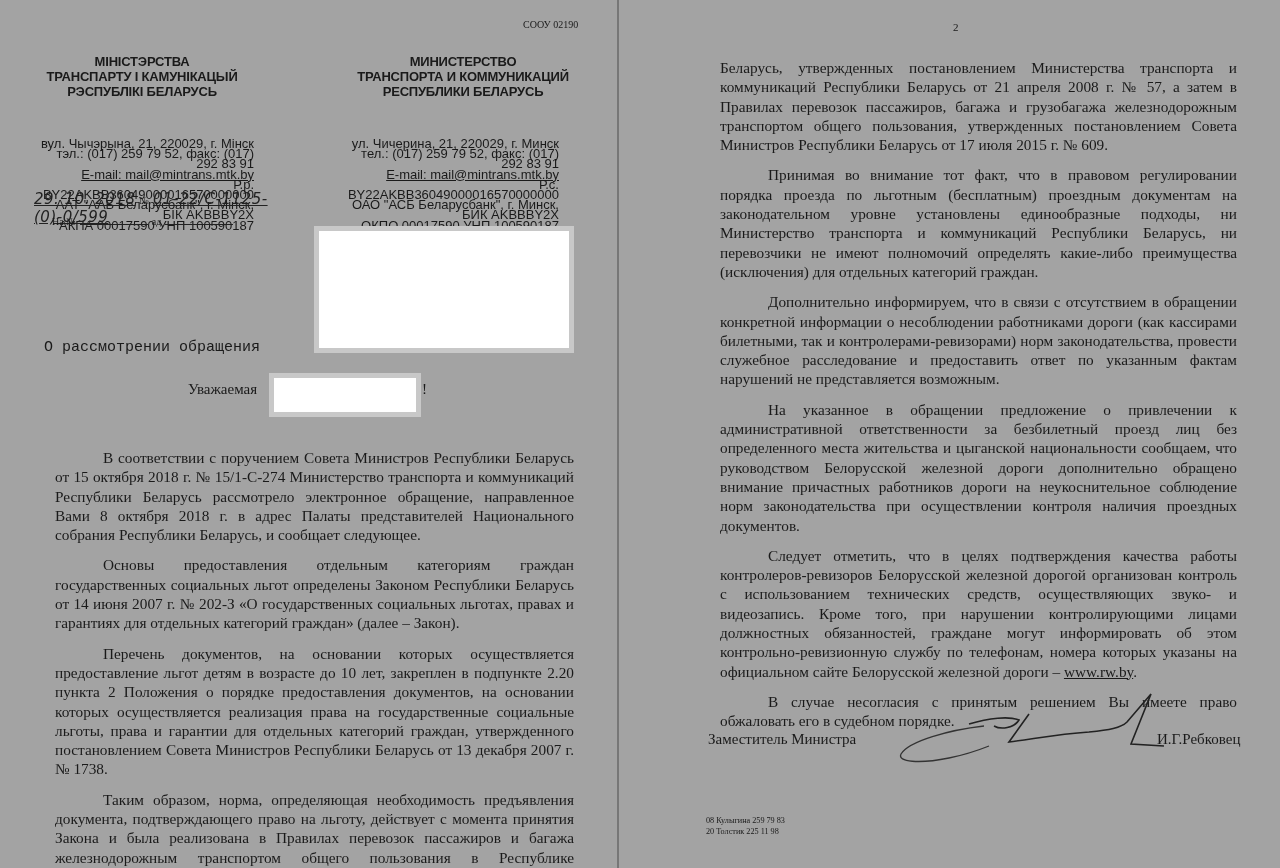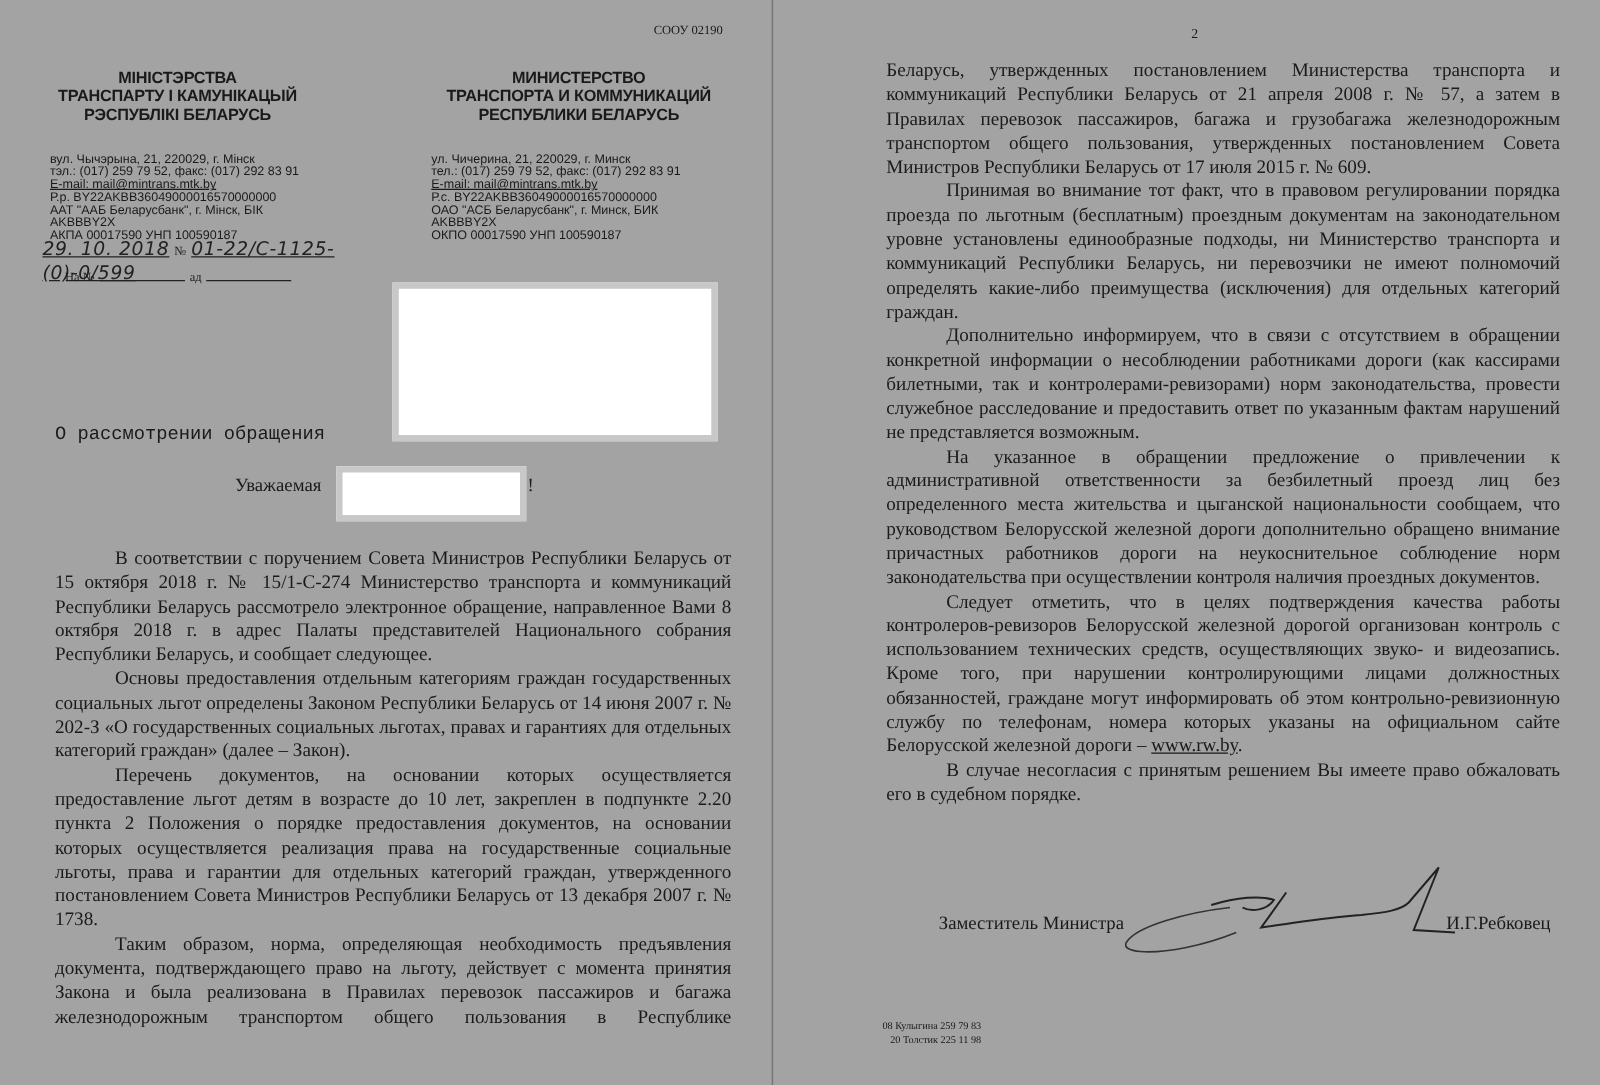--- a/index.html
+++ b/index.html
@@ -13,52 +13,52 @@
   .page-right { left:619px; width:661px; }
   .divider { position:absolute; left:617px; top:0; width:2px; height:868px; background:#777; }
 
   .sans { font-family:"Liberation Sans", "DejaVu Sans", sans-serif; }
   .abs { position:absolute; }
 
   .doc-code { left:523px; top:19px; font-size:10px; }
   .head-block { text-align:center; font-weight:bold; font-size:13px; line-height:15px; letter-spacing:-0.2px; }
   .head-by { left:42px; top:54px; width:200px; }
   .head-ru { left:338px; top:54px; width:250px; }
-  .addr { text-align:left; font-size:10px; line-height:10.2px; }
+  .addr { text-align:right; font-size:13px; line-height:10.2px;margin-top:16px; }
   .addr-by { left:40px; top:123px; width:214px; }
   .addr-ru { left:345px; top:123px; width:214px; }
   .addr .link { text-decoration:underline; }
 
   .hand { font-family:"DejaVu Sans", sans-serif; font-style:italic; font-size:15px; letter-spacing:0.5px; color:#222; }
   .date-line { left:34px; top:190px; width:300px; height:22px; }
   .date-line .u { text-decoration:underline; }
   .date-line .no { font-family:"Liberation Serif", serif; font-style:normal; font-size:10px; margin:0 4px; }
   .ref-line { left:52px; top:215px; font-size:10px; }
   .ref-line .blank { display:inline-block; border-bottom:1px solid #222; width:68px; margin:0 4px; height:9px; }
 
   .redact { position:absolute; border:5px solid #c8c8c8; background:#fff; box-sizing:border-box; }
   .redact-addr { left:314px; top:226px; width:260px; height:127px; }
   .redact-name { left:269px; top:373px; width:152px; height:44px; }
 
   .subject { left:44px; top:339px; font-size:15px;font-family:Liberation Mono, monospace; }
   .greeting { left:188px; top:381px; font-size:15px; }
   .greeting .excl { position:absolute; left:234px; top:0; }
 
   .body-text { font-size:15.3px; line-height:19.3px; text-align:justify; }
-  .body-text p { margin:0; text-indent:48px; }
+  .body-text p { margin:11px; text-indent:48px; }
   .body-left { left:44px; top:437px; width:541px; }
   .body-right { left:90px; top:47px; width:539px; }
   .link-u { text-decoration:underline; }
 
   .page-num { left:334px; top:21px; font-size:11px; }
 
-  .sig-title { left:89px; top:731px; font-size:15px;margin-left:43px; }
+  .sig-title { left:89px; top:731px; font-size:15px; }
   .sig-name { left:538px; top:731px; font-size:15px; }
   .signature { left:270px; top:686px; width:300px; height:90px; }
-  .footer-contacts { left:87px; top:815px; font-size:8.2px; line-height:11px;text-align:right; }
+  .footer-contacts { left:87px; top:815px; font-size:8.2px; line-height:11px; }
 </style>
 </head>
 <body>
 
 <div class="page page-left">
   <div class="abs doc-code">СООУ 02190</div>
 
   <div class="abs head-block sans head-by">
     <div>МІНІСТЭРСТВА</div>
     <div>ТРАНСПАРТУ І КАМУНІКАЦЫЙ</div>

